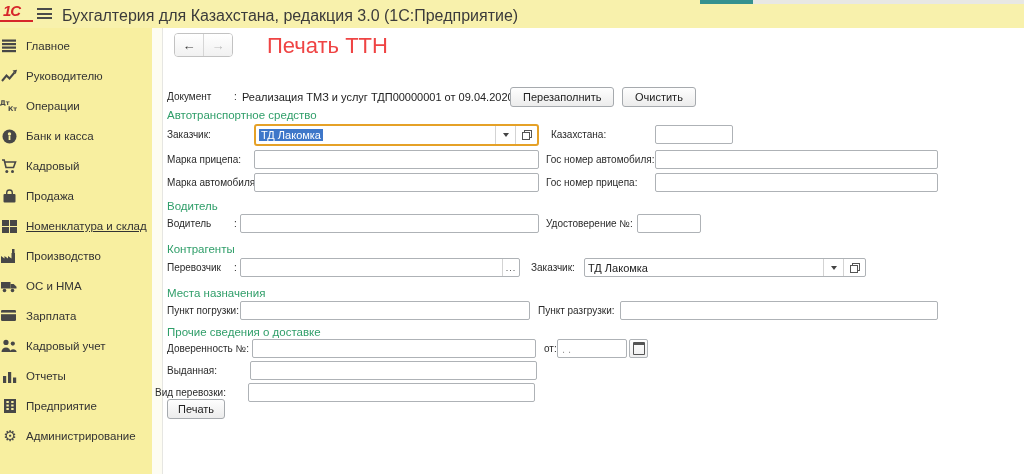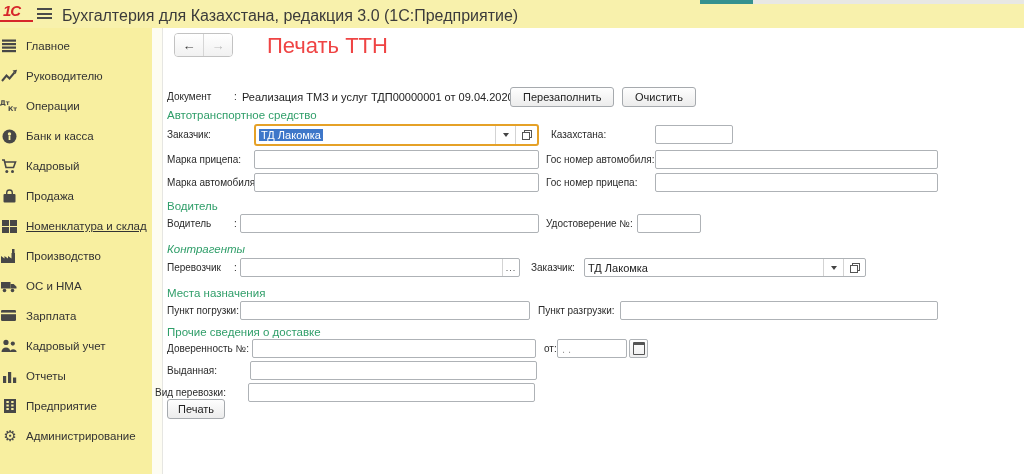--- a/index.html
+++ b/index.html
@@ -304,21 +304,21 @@
   <span class="lab" style="left:546px;top:177px;">Гос номер прицепа:</span>
   <input class="inp" style="left: 655px; top: 173px; width: 283px;" value="">
 
   <span class="sect" style="left:167px;top:200px;">Водитель</span>
   <span class="lab" style="left:167px;top:218px;">Водитель</span>
   <span class="lab" style="left:234px;top:218px;">:</span>
   <input class="inp" style="left: 240px; top: 214px; width: 299px;" value="">
   <span class="lab" style="left:546px;top:218px;">Удостоверение №:</span>
   <input class="inp" style="left: 637px; top: 214px; width: 64px;" value="">
 
-  <span class="sect" style="left:167px;top:243px;font-style:italic;">Контрагенты</span>
+  <span class="sect" style="left:167px;top:243px;">Контрагенты</span>
   <span class="lab" style="left:167px;top:262px;">Перевозчик</span>
   <span class="lab" style="left:234px;top:262px;">:</span>
   <div class="fieldbox" style="left:240px;top:258px;width:280px;">
     <div class="fv"></div>
     <div class="more">...</div>
   </div>
   <span class="lab" style="left:531px;top:262px;">Заказчик:</span>
   <div class="combo normal" style="left:584px;top:258px;width:282px;">
     <div class="val">
       <span>ТД Лакомка</span>

